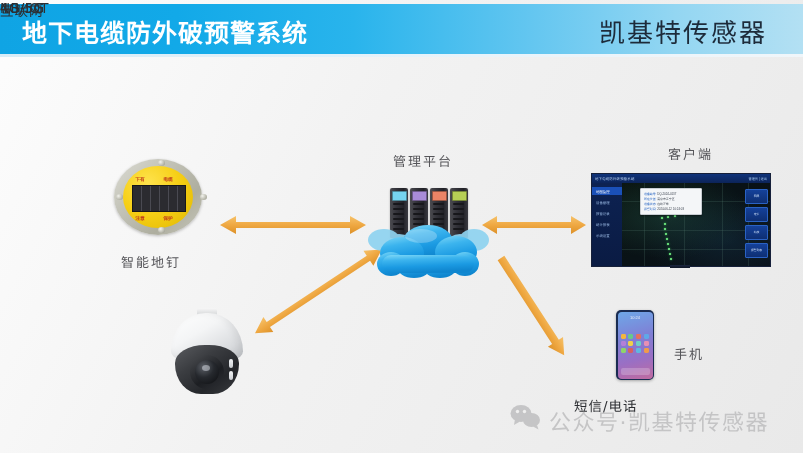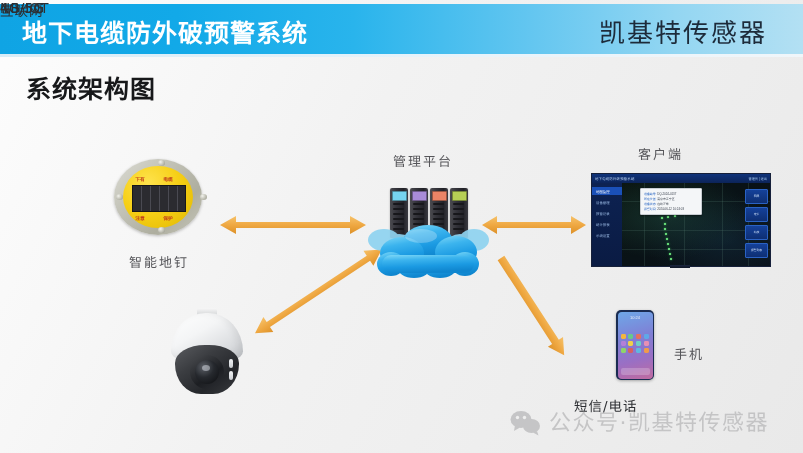--- a/index.html
+++ b/index.html
@@ -352,21 +352,21 @@
     letter-spacing: 0.3px;
   }
   .arr-label.cn { letter-spacing: 1px; }
   .lbl-sms      { left: 574px; top: 395px; font-size: 13.5px; color: #2b2d31; }
 
   
   .watermark {
     position: absolute;
     left: 510px; top: 404px;
     display: flex;
-    align-items: flex-end;
+    align-items: flex-start;
     gap: 9px;
     opacity: 0.58;
   }
   .wm-text {
     font-family: "DejaVu Sans", "Liberation Sans", sans-serif;
     font-size: 22px;
     color: #a9a9ab;
     letter-spacing: 1.5px;
     white-space: nowrap;
   }
@@ -375,21 +375,20 @@
 <body>
 
 <div id="slide">
 
   <div class="banner">
     <div class="banner-title">地下电缆防外破预警系统</div>
     <div class="banner-brand">凯基特传感器</div>
   </div>
   <div class="banner-underline"></div>
 
-  <div class="section-title">系统架构图</div>
 
   <svg class="arrows" viewBox="0 0 803 453" xmlns="http://www.w3.org/2000/svg">
     <defs>
       <linearGradient id="argrad" x1="0" y1="0" x2="0" y2="1">
         <stop offset="0%" stop-color="#f6c26a"></stop>
         <stop offset="50%" stop-color="#efa842"></stop>
         <stop offset="100%" stop-color="#dd9128"></stop>
       </linearGradient>
     </defs>
 
@@ -430,21 +429,21 @@
         <div class="nail-txt nail-t2">电缆</div>
         <div class="nail-txt nail-t3">注意</div>
         <div class="nail-txt nail-t4">保护</div>
       </div>
       <div class="nail-bolt nb-top"></div>
       <div class="nail-bolt nb-bot"></div>
       <div class="nail-bolt nb-left"></div>
       <div class="nail-bolt nb-right"></div>
     </div>
   </div>
-  <div class="caption" style="left:129px; top:252px;">智能地钉</div>
+  <div class="caption" style="left:121px; top:252px;">智能地钉</div>
 
   <div class="caption" style="left:393px; top:143px;margin-top:8px;">管理平台</div>
 
   <div class="platform">
     <div class="srv-row">
       <div class="srv">
         <div class="srv-screen" style="background:#76d4ef;"></div>
         <div class="srv-vent" style="top:15px;"></div>
         <div class="srv-vent" style="top:20px;"></div>
         <div class="srv-vent" style="top:25px;"></div>
@@ -506,21 +505,21 @@
         <ellipse cx="15" cy="42" rx="14" ry="12"></ellipse>
         <ellipse cx="38" cy="45" rx="17" ry="11"></ellipse>
         <ellipse cx="64" cy="45" rx="17" ry="11"></ellipse>
         <ellipse cx="89" cy="42" rx="14" ry="12"></ellipse>
         <rect x="6" y="33" width="92" height="18" rx="9"></rect>
       </g>
       <ellipse cx="45" cy="14" rx="16" ry="7" fill="#ffffff" opacity="0.26"></ellipse>
     </svg>
   </div>
 
-  <div class="caption" style="left:638px; top:144px;">客户端</div>
+  <div class="caption" style="left:668px; top:144px;">客户端</div>
 
   <div class="monitor">
     <div class="mon-screen">
 
       <div class="mon-topbar">
         <div class="mon-topbar-title">地下电缆防外破预警系统</div>
         <div class="mon-topbar-right">管理员  |  退出</div>
       </div>
 
       <div class="mon-side">

